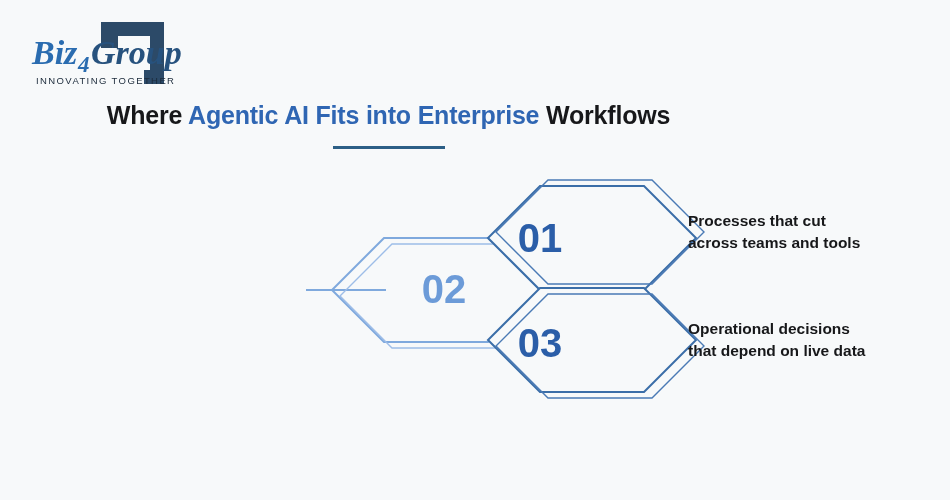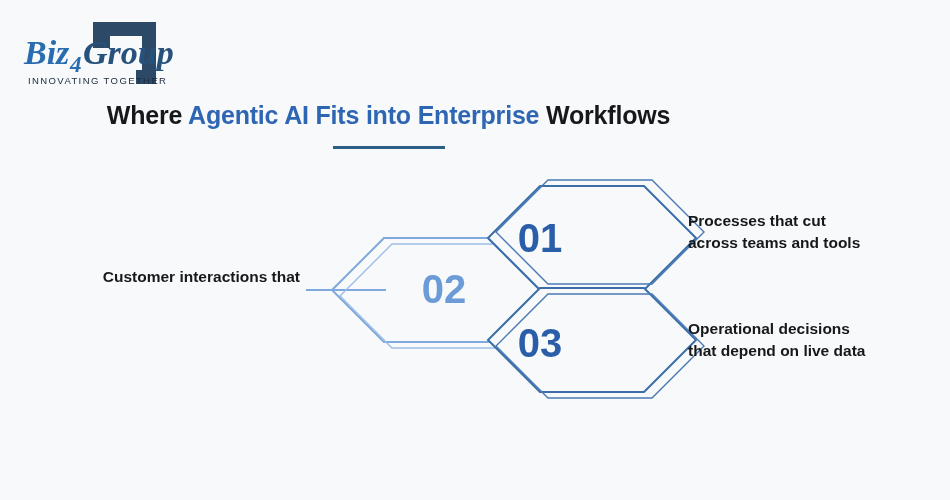--- a/index.html
+++ b/index.html
@@ -11,21 +11,21 @@
     height: 500px;
     background: #f7f9fa;
     font-family: "Liberation Sans", sans-serif;
     position: relative;
     overflow: hidden;
   }
 
   
   #logo {
     position: absolute;
-    left: 18px;
+    left: 26px;
     top: 14px;
     width: 170px;
     height: 78px;
   }
   #logo svg { display: block; }
 
   
   #title-block {
     position: absolute;
     left: 0;
@@ -118,19 +118,18 @@
   <text id="num-02" x="444" y="303" text-anchor="middle" font-family="'Liberation Sans', sans-serif" font-size="40" font-weight="bold" fill="#6c9bd8">02</text>
   <text id="num-03" x="540" y="357" text-anchor="middle" font-family="'Liberation Sans', sans-serif" font-size="40" font-weight="bold" fill="#2b5ea8">03</text>
 </svg>
 
 <div class="callout right" id="callout-1">
   <div>Processes that cut</div>
   <div>across teams and tools</div>
 </div>
 
 <div class="callout left" id="callout-2">
-  <div>Customer interactions that</div>
 </div>
 
 <div class="callout right" id="callout-3">
   <div>Operational decisions</div>
   <div>that depend on live data</div>
 </div>
 
 </body></html>

